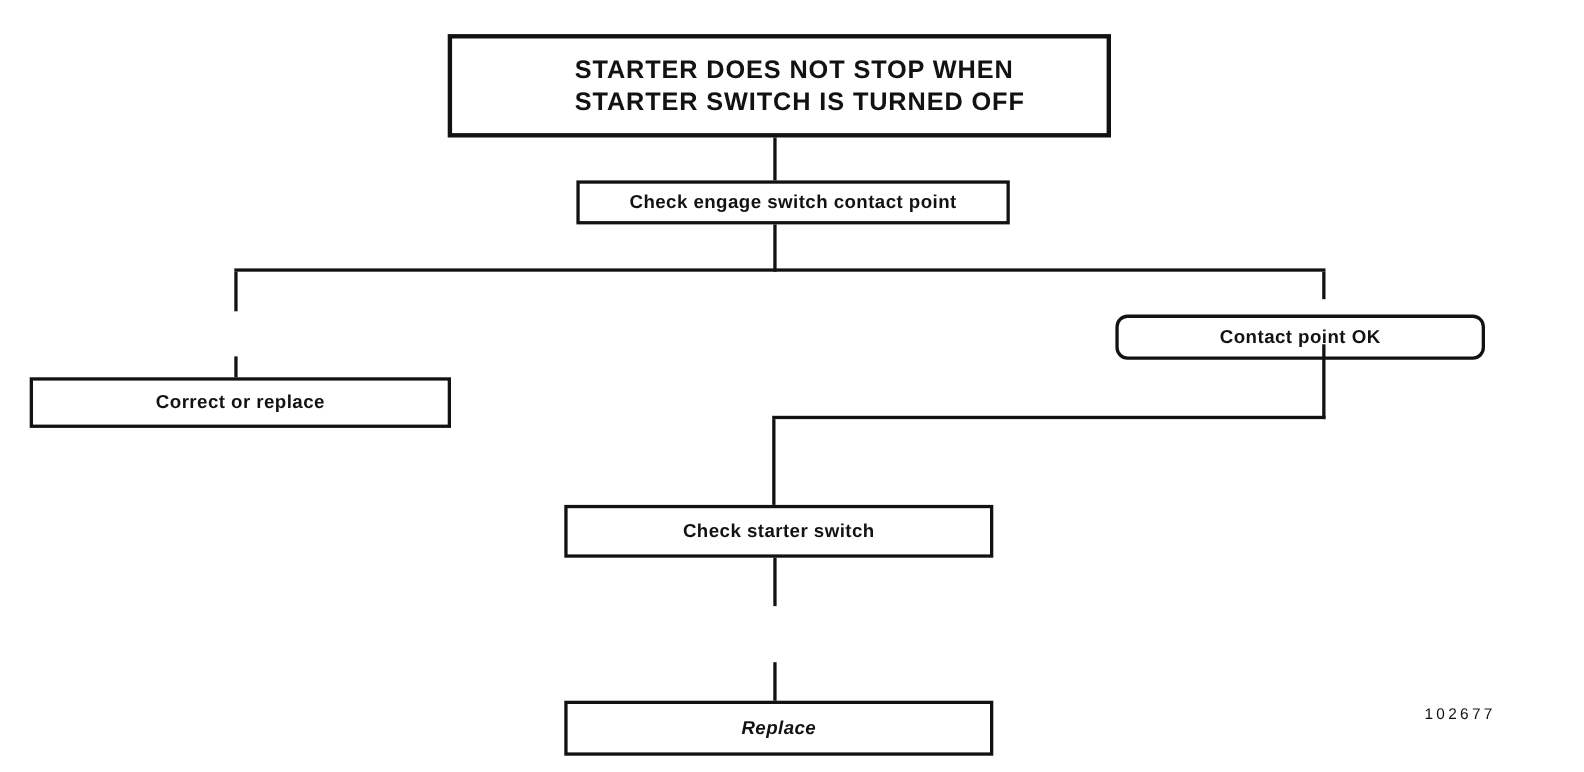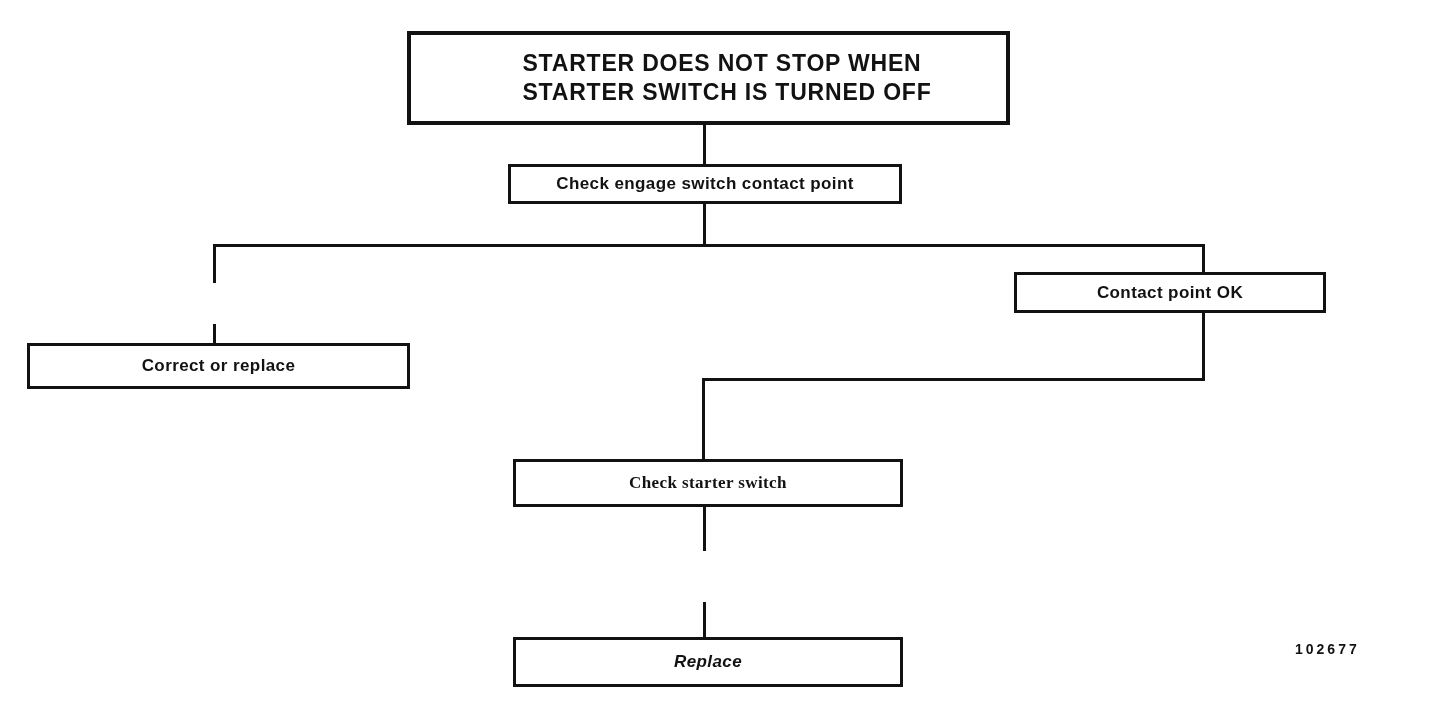--- a/index.html
+++ b/index.html
@@ -41,25 +41,25 @@
     border-width:4px;
   }
   .node-root .lbl{
     font-size:23px;
     letter-spacing:0.8px;
     line-height:1.28;
     text-align:left;
     white-space:pre-line;
     margin-left:37px;
   }
-  .node-check-engage{left:508px;top:164px;width:394px;height:40px;}
+  .node-check-engage{left:524px;top:164px;width:394px;height:40px;}
   .node-seized{left:25px;top:283px;width:383px;height:41px;}
   .node-correct{left:27px;top:343px;width:383px;height:46px;}
-  .node-contact-ok{left:1014px;top:272px;width:312px;height:41px;}
-  .node-check-starter{left:513px;top:459px;width:390px;height:48px;font-family:Liberation Serif, serif;}
+  .node-contact-ok{left:1014px;top:286px;width:336px;height:41px;border-radius:11px;}
+  .node-check-starter{left:513px;top:459px;width:390px;height:48px;}
   .node-defective{left:513px;top:551px;width:390px;height:51px;}
   .node-replace{left:513px;top:637px;width:390px;height:50px;font-style:italic;}
 
   .conn{
     position:absolute;
     background:var(--line);
   }
   
   .c-root-engage{left:703px;top:125px;width:3px;height:39px;}
   .c-engage-branch{left:703px;top:204px;width:3px;height:43px;}
@@ -70,21 +70,21 @@
   .c-contact-down{left:1202px;top:313px;width:3px;height:68px;}
   .c-mid-h{left:702px;top:378px;width:503px;height:3px;}
   .c-down-starter{left:702px;top:381px;width:3px;height:78px;}
   .c-starter-defective{left:703px;top:507px;width:3px;height:44px;}
   .c-defective-replace{left:703px;top:602px;width:3px;height:35px;}
 
   .figure-number{
     position:absolute;
     left:1295px;top:641px;
     font-size:14px;
-    font-weight:700;
+    font-weight:400;
     letter-spacing:3px;
     color:var(--text);
   }
 </style>
 </head>
 <body>
 
 <div class="canvas">
 
   <div class="node node-root">

